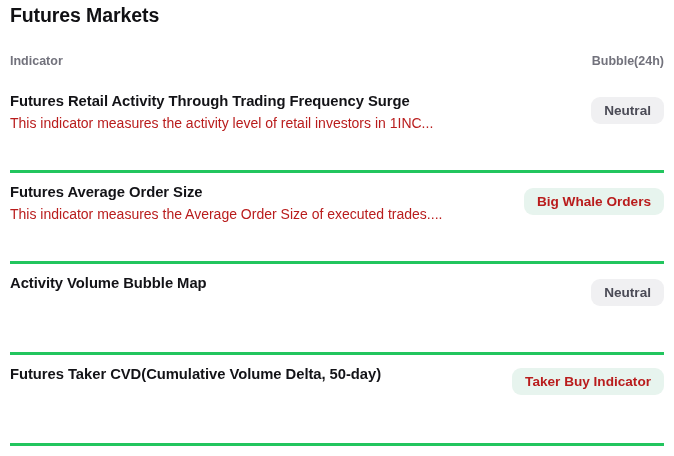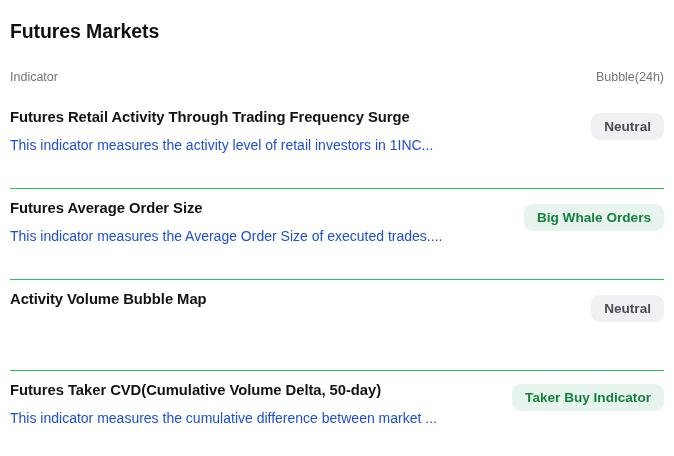--- a/index.html
+++ b/index.html
@@ -23,55 +23,55 @@
     box-sizing: border-box;
     padding: 0 10px;
   }
 
   
   .page-title {
     font-size: 19.5px;
     font-weight: 700;
     letter-spacing: -0.1px;
     color: #111114;
-    padding-top: 18px;
+    padding-top: 2px;
     line-height: 26px;
     margin: 0;
   }
 
   
   .col-header {
     display: flex;
     align-items: center;
     justify-content: space-between;
     height: 40px;
     margin-top: 13px;
   }
   .col-header-left,
   .col-header-right {
     font-size: 12.5px;
     color: #72727c;
-    font-weight: 400;
+    font-weight: 700;
     line-height: 16px;
   }
 
   
   .rows {
     margin-top: 1px;
   }
 
   .row {
     position: relative;
     display: flex;
     align-items: flex-start;
     justify-content: space-between;
     gap: 10px;
     height: 91px;
     box-sizing: border-box;
-    border-bottom: 1px solid #22c55e;
+    border-bottom: 3px solid #22c55e;
   }
 
   .row-main {
     flex: 0 1 auto;
     min-width: 0;
     padding-top: 9px;
     max-width: 483px;
   }
 
   .row-title {
@@ -80,23 +80,23 @@
     color: #131317;
     line-height: 21px;
     letter-spacing: -0.05px;
     white-space: nowrap;
     overflow: hidden;
     text-overflow: ellipsis;
   }
 
   .row-desc {
     font-size: 14px;
-    color: #1d4ed8;
+    color: #b91c1c;
     line-height: 21px;
-    margin-top: 7px;
+    margin-top: 1px;
     white-space: nowrap;
     overflow: hidden;
     text-overflow: ellipsis;
     max-width: 483px;
   }
 
   
   .row-status {
     flex: 0 0 auto;
     padding-top: 13px;
@@ -117,21 +117,21 @@
   }
 
   .badge-neutral {
     background: #f0f0f2;
     color: #4b4b56;
     margin-top: 24px;
   }
 
   .badge-green {
     background: #e7f4ee;
-    color: #15803d;
+    color: #b91c1c;
     text-align: right;
   }
 
   
   .badge-wrap {
     display: inline;
     max-width: 112px;
   }
   .row-status.stacked {
     line-height: 31px;
@@ -177,21 +177,20 @@
         <div class="row-title">Activity Volume Bubble Map</div>
       </div>
       <div class="row-status">
         <span class="badge badge-neutral">Neutral</span>
       </div>
     </div>
 
     <div class="row">
       <div class="row-main">
         <div class="row-title">Futures Taker CVD(Cumulative Volume Delta, 50-day)</div>
-        <div class="row-desc">This indicator measures the cumulative difference between market ...</div>
       </div>
       <div class="row-status stacked">
         <span class="badge badge-green badge-wrap">Taker Buy Indicator</span>
       </div>
     </div>
 
   </div>
 </div>
 
 </body></html>

